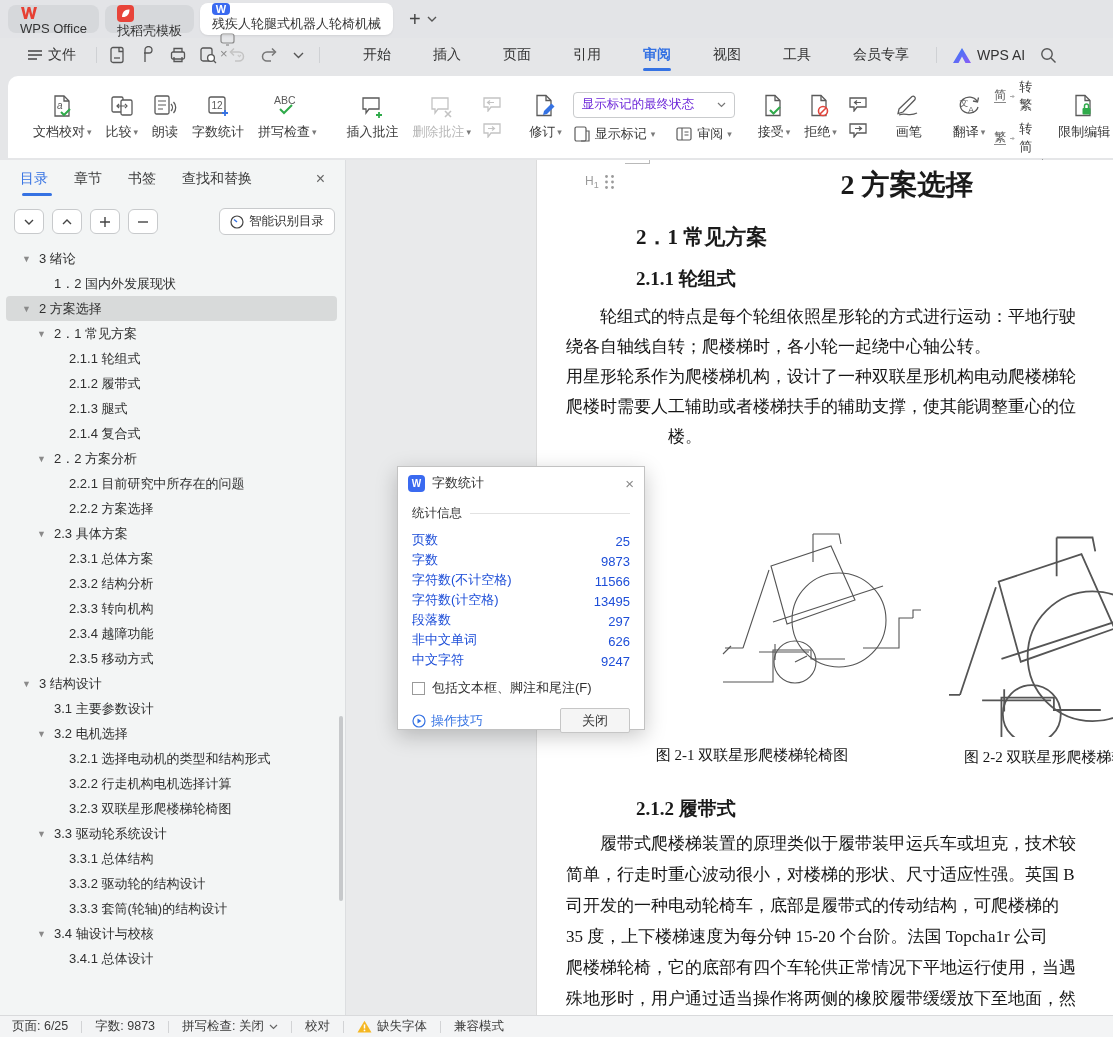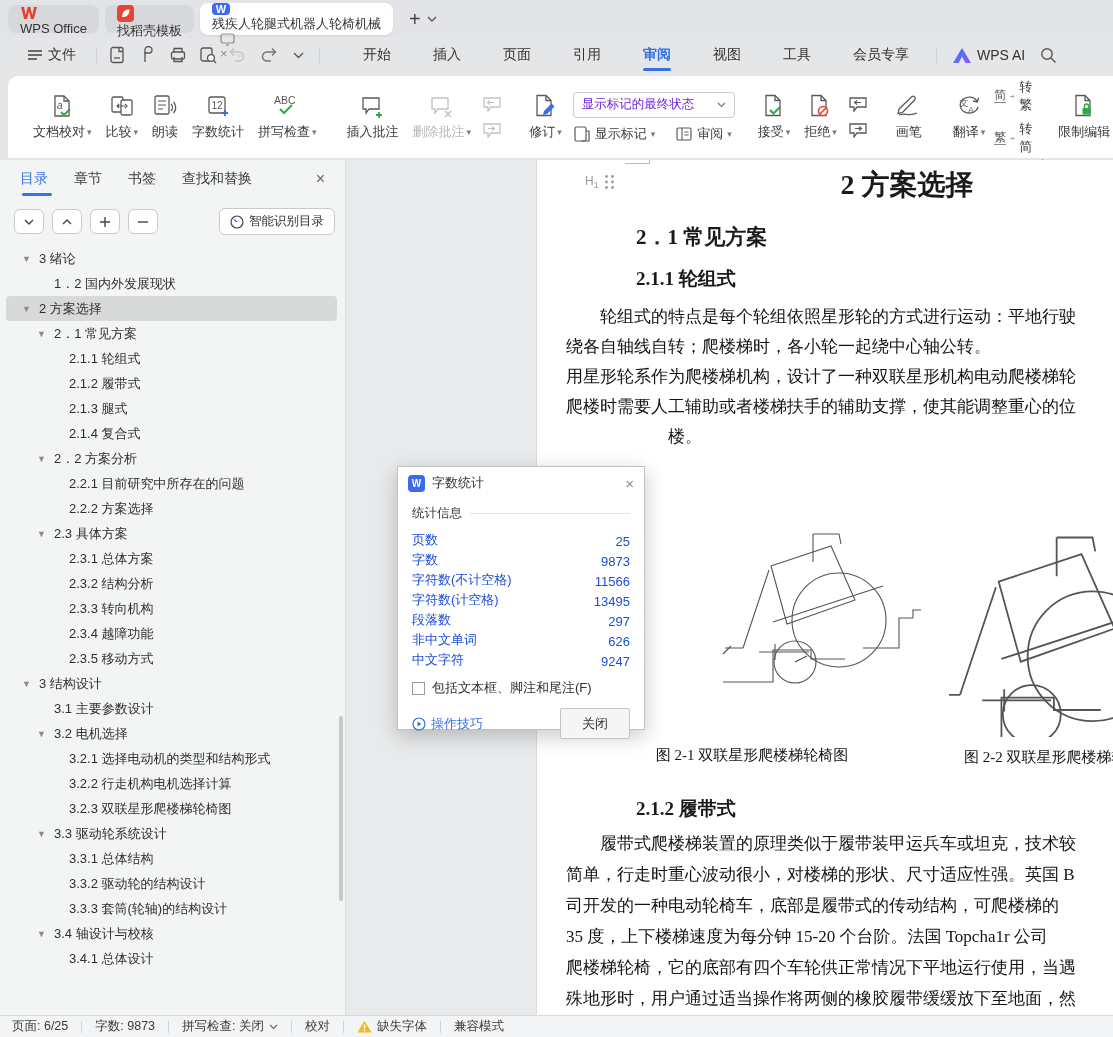--- a/index.html
+++ b/index.html
@@ -95,21 +95,21 @@
   .dlg-body { padding:0 14px; }
   .dlg-sec { display:flex; align-items:center; margin-top:6px; font-size:12.5px; color:#333; }
   .dlg-sec .line { flex:1; height:1px; background:#e2e2e2; margin-left:8px; }
   .stats { margin-top:7px; }
   .srow { height:20px; display:flex; align-items:flex-end; font-size:13px; color:#1d4ed8;gap:40px; }
   .srow .sval { margin-left:auto; }
   .chk-row { display:flex; align-items:center; gap:7px; margin-top:10px; font-size:13px; color:#2f2f2f; }
   .chk { width:13px; height:13px; border:1px solid #9a9a9a; background:#fff; flex:none; }
   .dlg-foot { display:flex; align-items:center; margin-top:11px; }
   .tips { display:flex; align-items:center; gap:5px; font-size:13px; color:#3572e3; }
-  .closebtn { margin-left:auto; width:70px; height:31px; border:1px solid #c6c6c6; border-radius:2px; background:#f5f5f5; font-size:13px; color:#333; display:flex; align-items:center; justify-content:center;text-align:center; }
+  .closebtn { margin-left:auto; width:70px; height:25px; border:1px solid #c6c6c6; border-radius:2px; background:#f5f5f5; font-size:13px; color:#333; display:flex; align-items:center; justify-content:center;text-align:center; }
 
   
   .statusbar { position:absolute; left:0; right:0; bottom:0; height:22px; background:#f3f4f5; border-top:1px solid #d9dadc; display:flex; align-items:center; padding-left:12px; font-size:12.5px; color:#3a3a3a; z-index:5; }
   .st-sep { width:1px; height:12px; background:#d2d3d5; margin:0 13px; }
   .st-item { display:flex; align-items:center; gap:5px; white-space:nowrap; }
 </style>
 </head>
 <body>
 
 <div class="tabbar">

